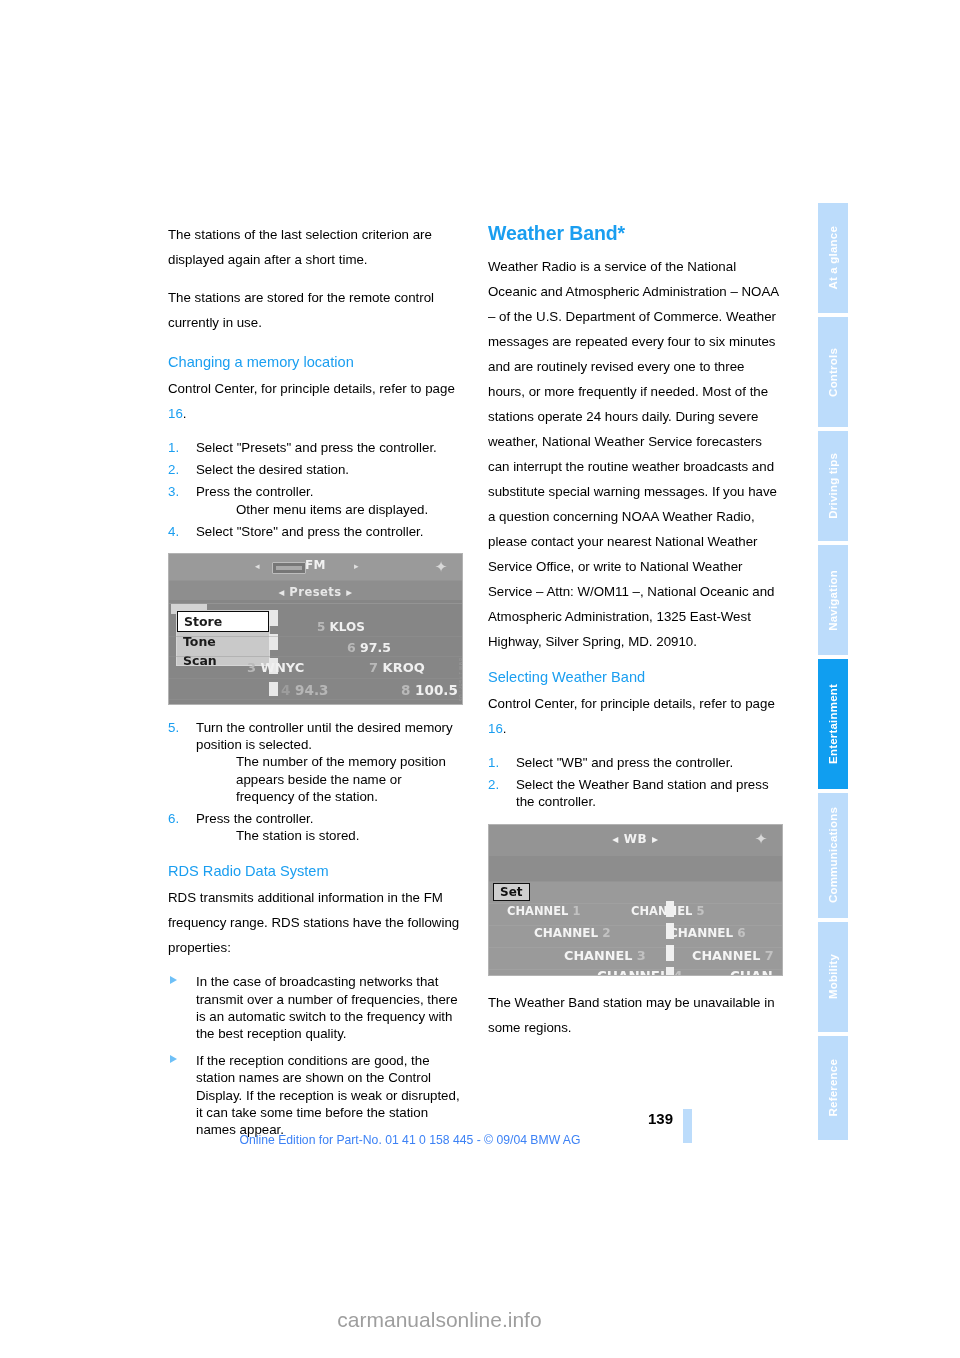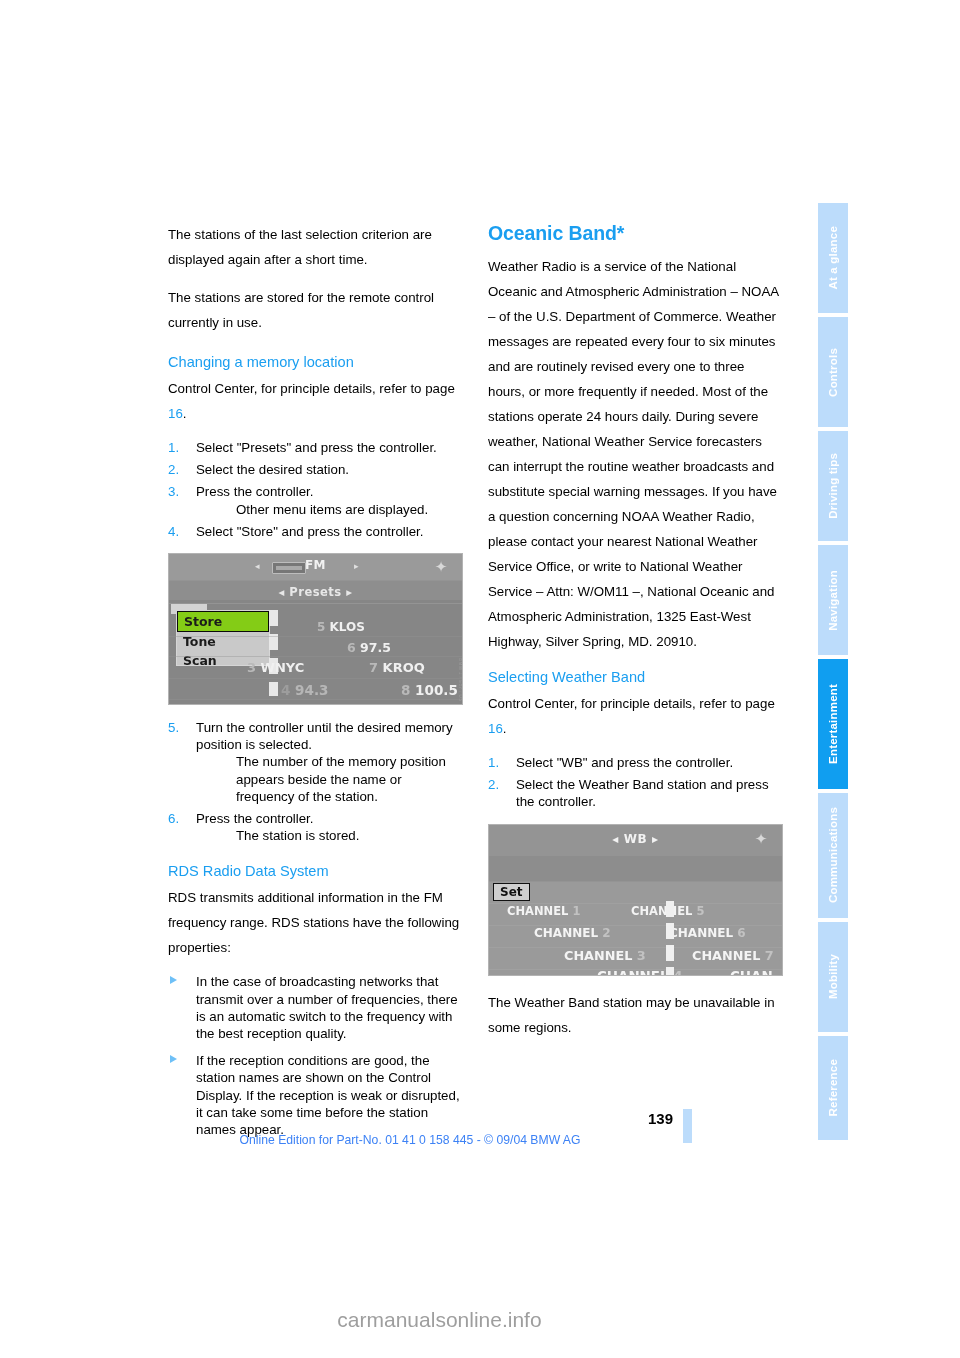--- a/index.html
+++ b/index.html
@@ -142,21 +142,21 @@
   }
   .fm-menu{
     position:absolute;left:7px;top:56px;width:92px;height:54px;
     background:#c9c9c9;
     border:1px solid #d6d6d6;
   }
   .fm-menu-item{
     color:#1b1b1b;font-size:12.5px;font-weight:bold;
     padding:1px 0 1px 6px;line-height:17px;
   }
-  .fm-menu-item.sel{border:1.6px solid #0a0a0a;background:#84cc16;}
+  .fm-menu-item.sel{border:1.6px solid #0a0a0a;background:#ffffff;}
   .fm-menu-tab{
     position:absolute;left:-6px;top:-8px;width:36px;height:10px;background:#d3d3d3;
   }
   .fm-scroll{
     position:absolute;left:100px;top:50px;width:9px;height:95px;
   }
   .fm-scroll i{position:absolute;left:0;width:9px;background:#e8e8e8;display:block;}
   .fm-preset{
     position:absolute;color:#f0f0f0;font-weight:bold;
   }
@@ -312,21 +312,21 @@
     <p class="body">RDS transmits additional information in the FM frequency range. RDS stations have the following properties:</p>
 
     <ul class="tris">
       <li><span class="tri"></span><span>In the case of broadcasting networks that transmit over a number of frequencies, there is an automatic switch to the frequency with the best reception quality.</span></li>
       <li><span class="tri"></span><span>If the reception conditions are good, the station names are shown on the Control Display. If the reception is weak or disrupted, it can take some time before the station names appear.</span></li>
     </ul>
   </div>
 
   <div class="col col-right">
 
-    <h1 class="head">Oceanic Band*</h1>
+    <h1 class="head">Weather Band*</h1>
     <p class="body">Weather Radio is a service of the National Oceanic and Atmospheric Administration – NOAA – of the U.S. Department of Commerce. Weather messages are repeated every four to six minutes and are routinely revised every one to three hours, or more frequently if needed. Most of the stations operate 24 hours daily. During severe weather, National Weather Service forecasters can interrupt the routine weather broadcasts and substitute special warning messages. If you have a question concerning NOAA Weather Radio, please contact your nearest National Weather Service Office, or write to National Weather Service – Attn: W/OM11 –, National Oceanic and Atmospheric Administration, 1325 East-West Highway, Silver Spring, MD. 20910.</p>
 
     <h2 class="sub tight">Selecting Weather Band</h2>
 
     <p class="body"><span>Control Center, for principle details, refer to page </span><span class="pglink">16</span><span>.</span></p>
 
     <ol class="steps">
       <li><span class="num">1.</span><span>Select "WB" and press the controller.</span></li>
       <li><span class="num">2.</span><span>Select the Weather Band station and press the controller.</span></li>
     </ol>

